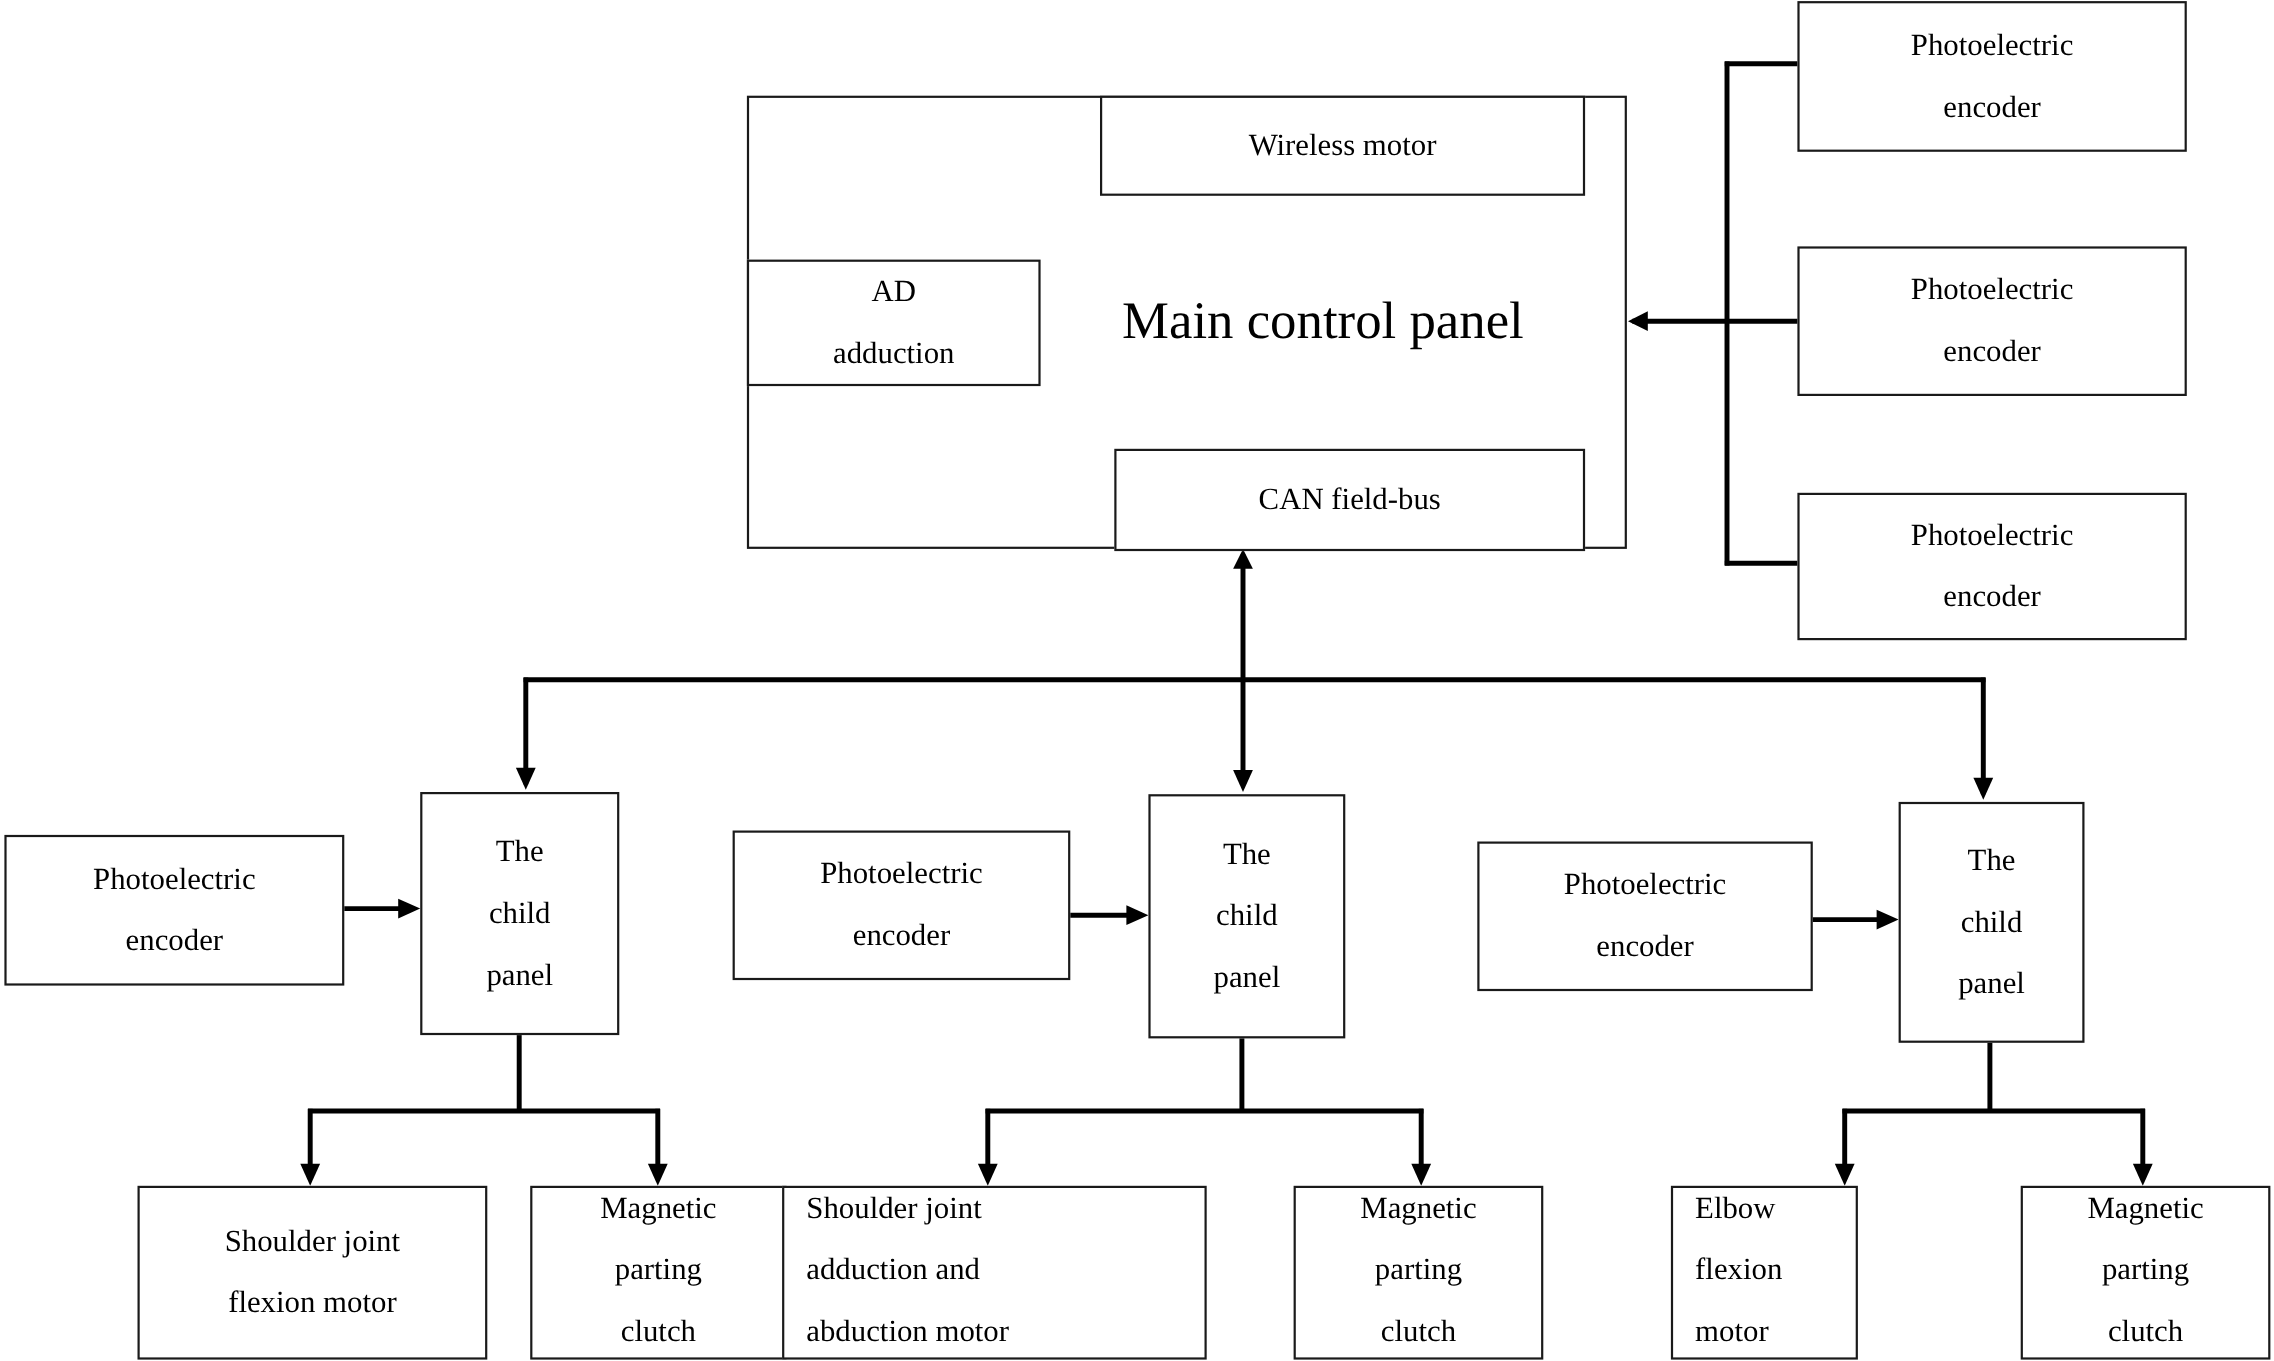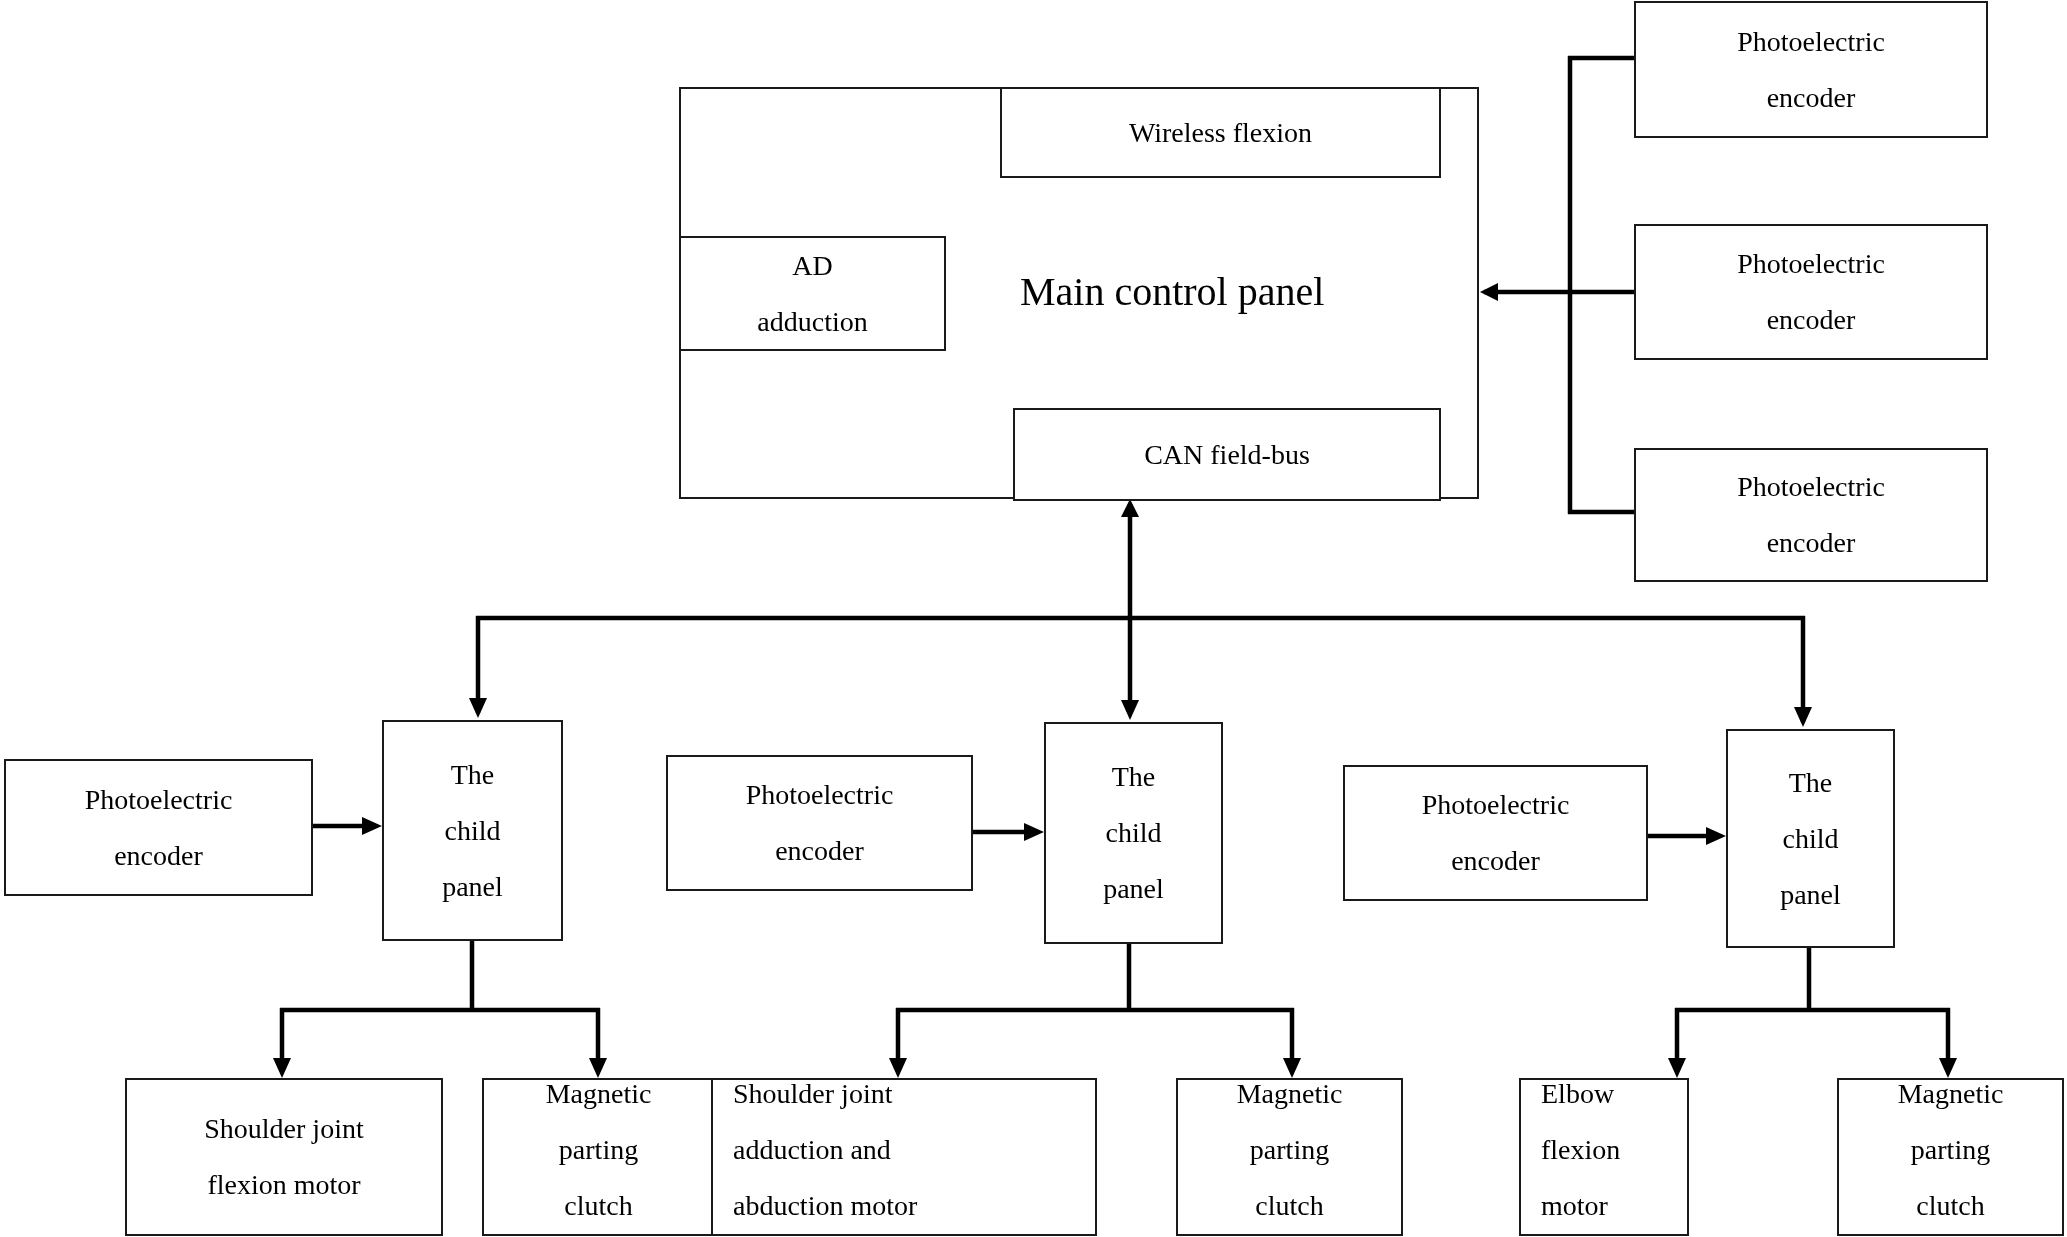--- a/index.html
+++ b/index.html
@@ -2,22 +2,22 @@
 <html><head>
 <meta charset="utf-8">
 <style>
   html, body { margin: 0; padding: 0; background: #ffffff; }
   body { width: 2067px; height: 1237px; position: relative; overflow: hidden;
          font-family: "Liberation Serif", "DejaVu Serif", serif; color: #000; }
   #wires { position: absolute; left: 0; top: 0; width: 2067px; height: 1237px; }
   .box { position: absolute; box-sizing: border-box; border: 2.5px solid #1a1a1a; background: #fff;
          display: flex; align-items: center; justify-content: center; text-align: center; }
   .lbl { font-size: 28px; line-height: 56px; white-space: pre-line; }
-  .main-title { position: absolute; font-size: 40px; line-height: 56px; }
-  .top-align { align-items: flex-end; }
+  .main-title { position: absolute; font-size: 48px; line-height: 56px; }
+  .top-align { align-items: center; }
   .top-align .lbl { margin-top: -4px; }
   .left-text { justify-content: flex-start; text-align: left; }
   .left-text .lbl { padding-left: 20px; }
 </style>
 </head>
 <body>
 
 <svg id="wires" xmlns="http://www.w3.org/2000/svg">
   <defs>
     <marker id="ah" viewBox="0 0 10 10" refX="10" refY="5" markerWidth="6.5" markerHeight="6.5" orient="auto" markerUnits="userSpaceOnUse">
@@ -72,21 +72,21 @@
     <polygon points="898,1078 889,1058 907,1058"></polygon>
     <polygon points="1292,1078 1283,1058 1301,1058"></polygon>
     <polygon points="1677,1078 1668,1058 1686,1058"></polygon>
     <polygon points="1948,1078 1939,1058 1957,1058"></polygon>
   </g>
 </svg>
 
 <div class="box" style="left:679px; top:87px; width:800px; height:412px;"></div>
 <div class="main-title" style="left:1020px; top:264px;">Main control panel</div>
 <div class="box" style="left:1000px; top:87px; width:441px; height:91px;">
-  <span class="lbl">Wireless flexion</span>
+  <span class="lbl">Wireless motor</span>
 </div>
 <div class="box" style="left:679px; top:236px; width:267px; height:115px;">
   <span class="lbl">AD
 adduction</span>
 </div>
 <div class="box" style="left:1013px; top:408px; width:428px; height:93px;">
   <span class="lbl">CAN field-bus</span>
 </div>
 
 <div class="box" style="left:1634px; top:1px; width:354px; height:137px;">

